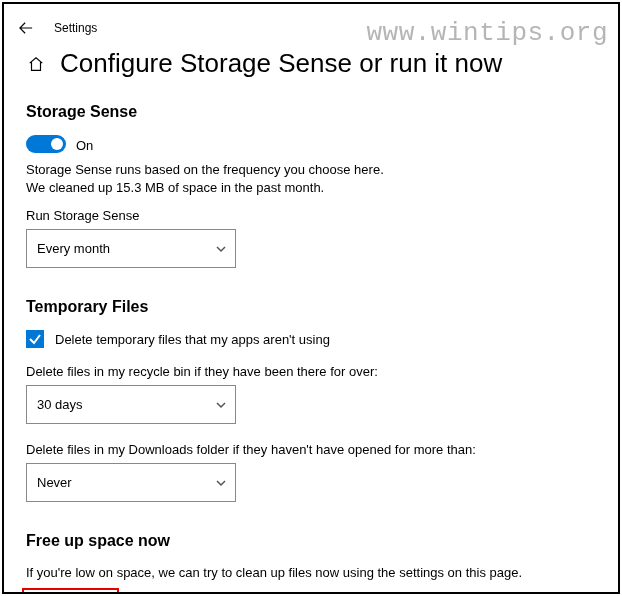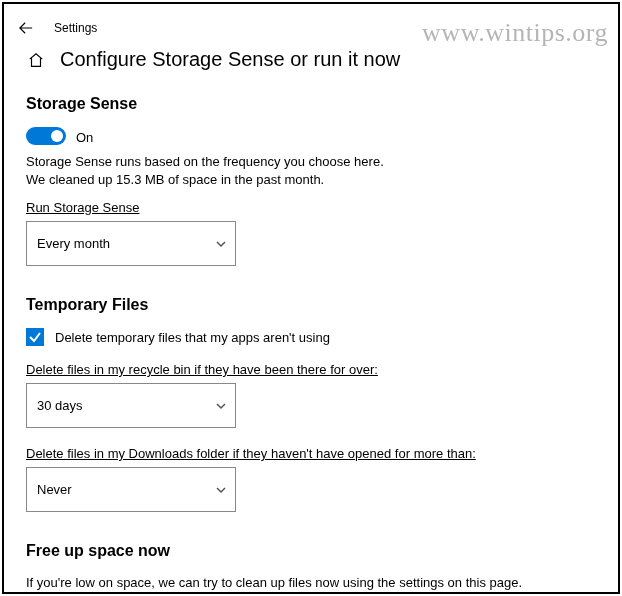--- a/index.html
+++ b/index.html
@@ -17,21 +17,21 @@
     margin: 2px;
     position: relative;
     overflow: hidden;
     background: #fff;
   }
   .watermark {
     position: absolute;
     top: 14px; right: 10px;
     font-size: 26px;
     color: rgba(120,120,120,0.55);
-    font-family: Liberation Serif, serif;
+    font-family: Liberation Mono, monospace;
     letter-spacing: 0.5px;
     pointer-events: none;
     user-select: none;
   }
   .titlebar {
     display: flex;
     align-items: center;
     gap: 20px;
     padding: 16px 14px 4px 14px;
     font-size: 12px;
@@ -50,21 +50,21 @@
     align-items: center;
     gap: 14px;
     margin-bottom: 24px;
   }
   .home-icon {
     width: 20px; height: 20px;
     display: inline-flex; align-items: center; justify-content: center;
   }
   .home-icon svg { width: 18px; height: 18px; }
   h1.page-title {
-    font-size: 20px;
+    font-size: 26px;
     font-weight: 400;
     margin: 0;
   }
   h2.section-title {
     font-size: 16px;
     font-weight: 700;
     margin: 12px 0 14px 0;
   }
   .toggle-row {
     display: flex; align-items: flex-end; gap: 10px;
@@ -87,25 +87,24 @@
   .toggle-label { font-size: 13px; }
   .desc {
     font-size: 13px;
     max-width: 380px;
     line-height: 1.35;
     margin-bottom: 12px;
   }
   .field-label {
     font-size: 13px;
     margin: 8px 0 6px 0;
-    text-decoration: underline;
   }
   .select {
     width: 210px;
-    height: 45px;
+    height: 39px;
     border: 1px solid #888;
     background: #fff;
     font-size: 13px;
     padding: 0 28px 0 10px;
     display: flex; align-items: center;
     position: relative;
     cursor: pointer;
   }
   .select .chev {
     position: absolute;

